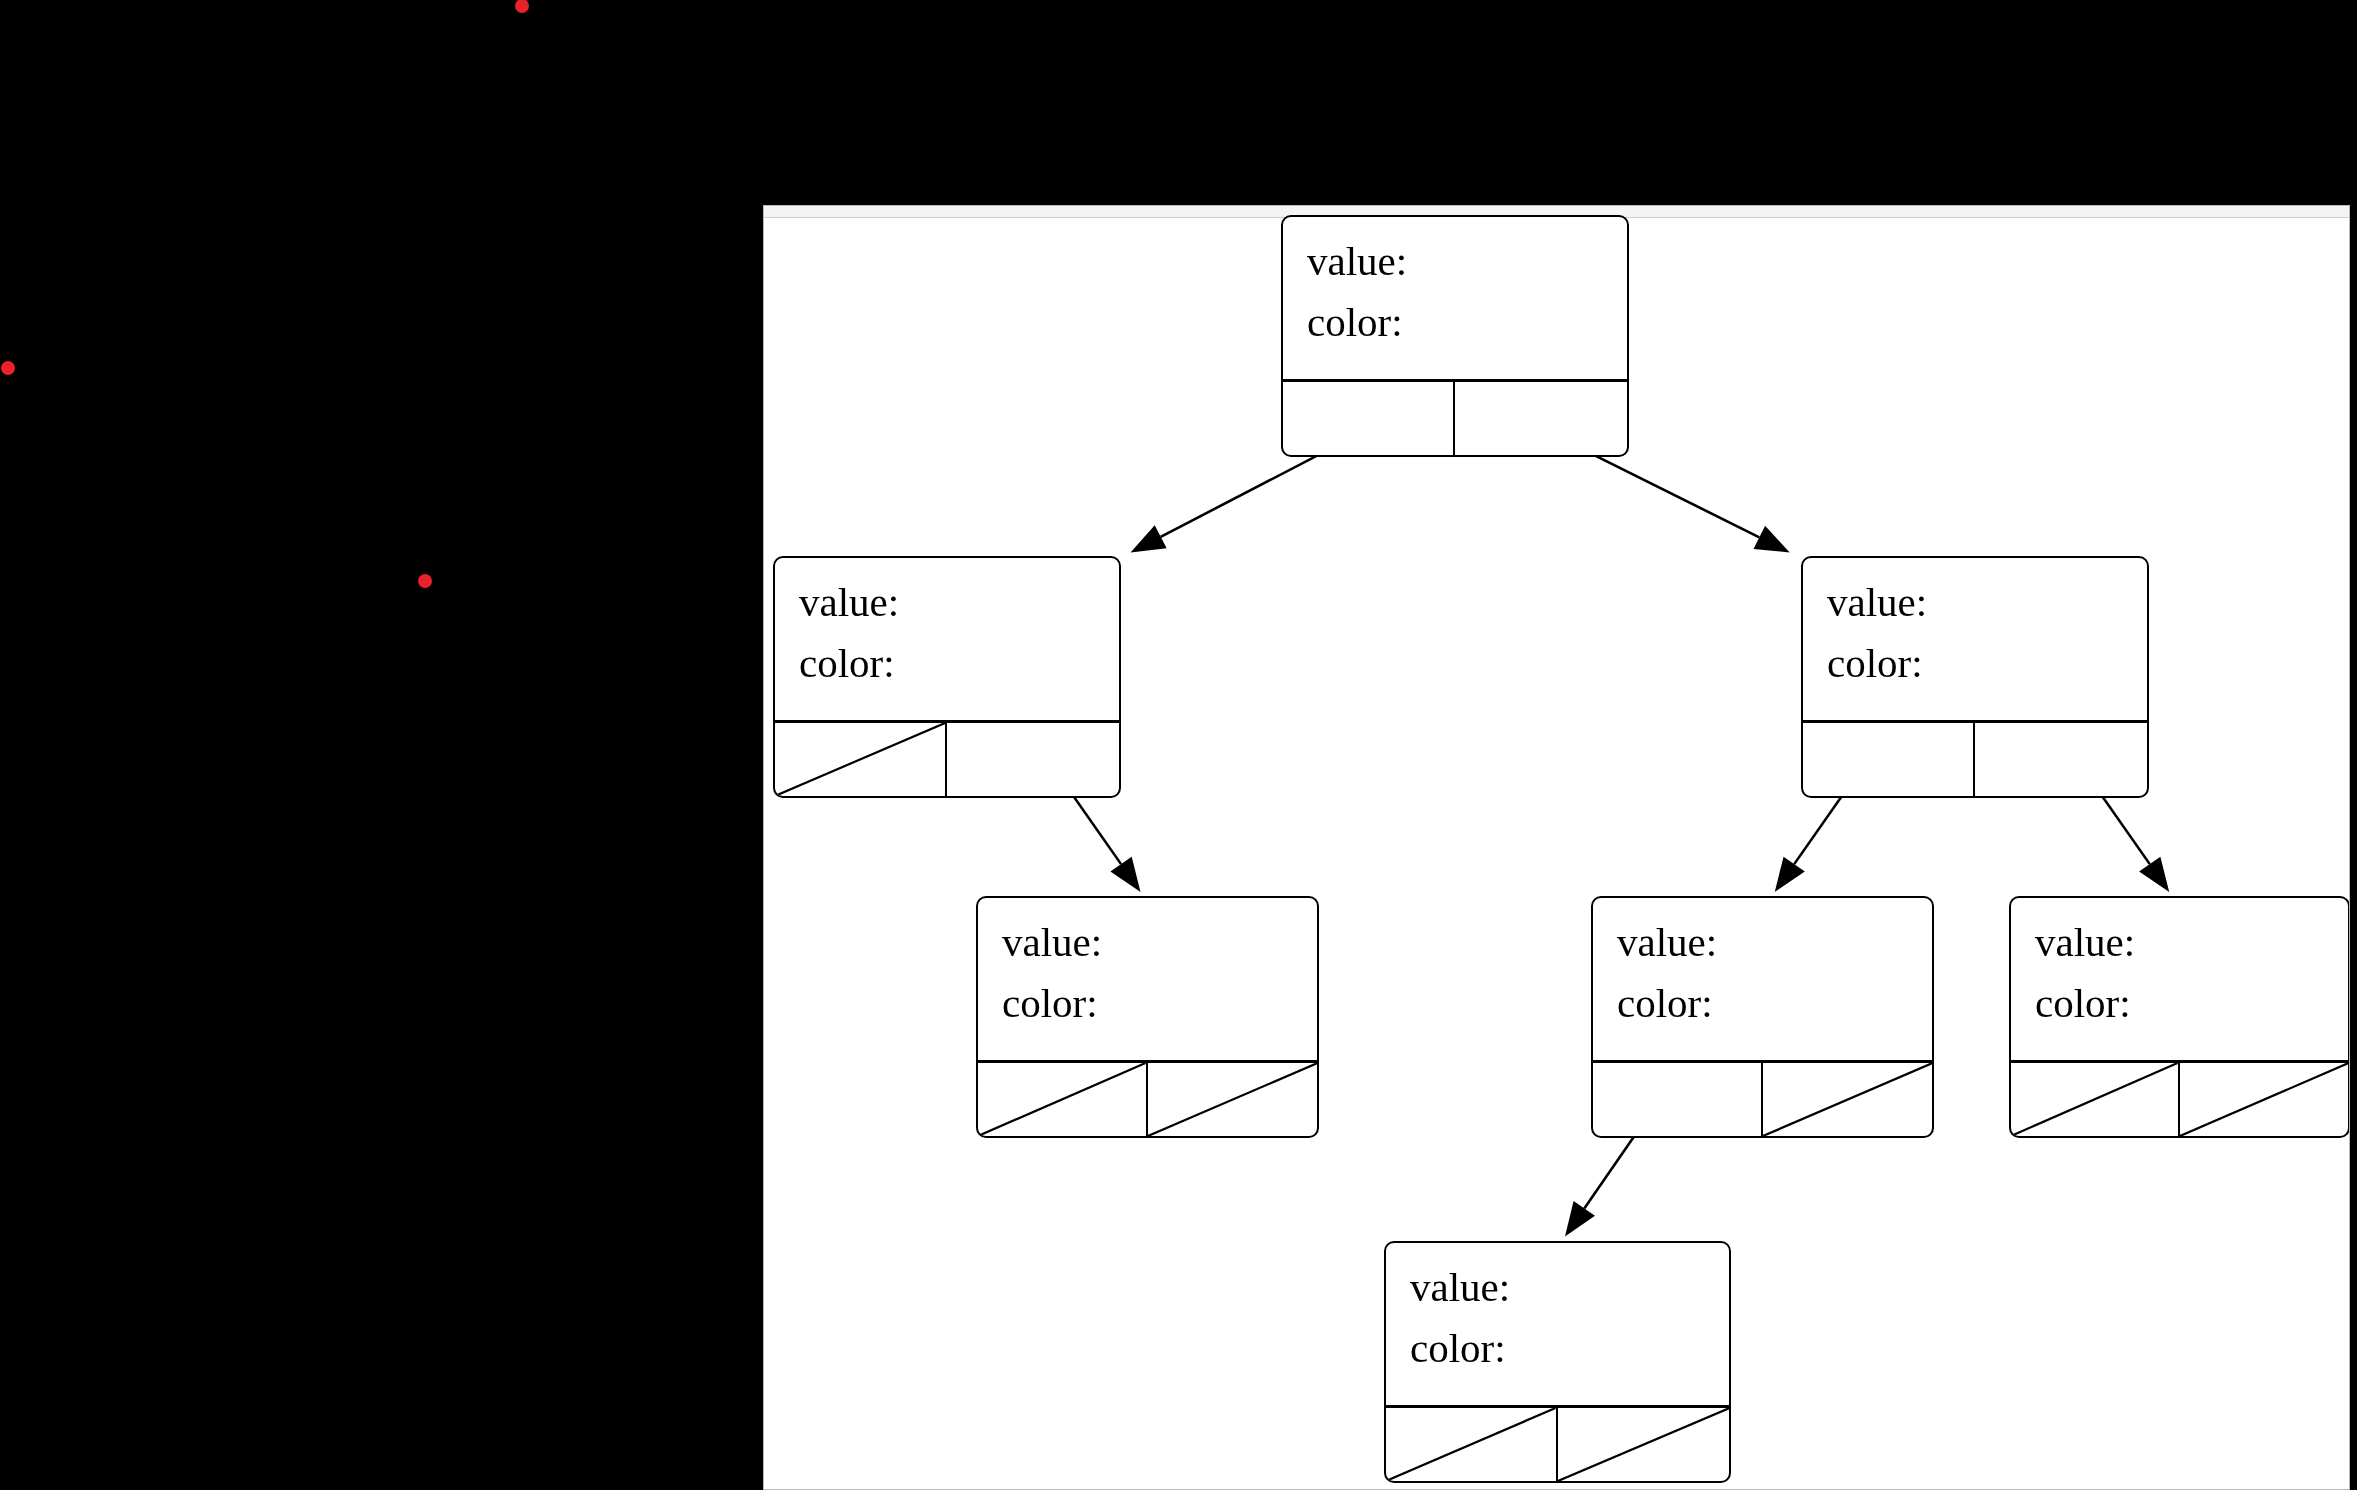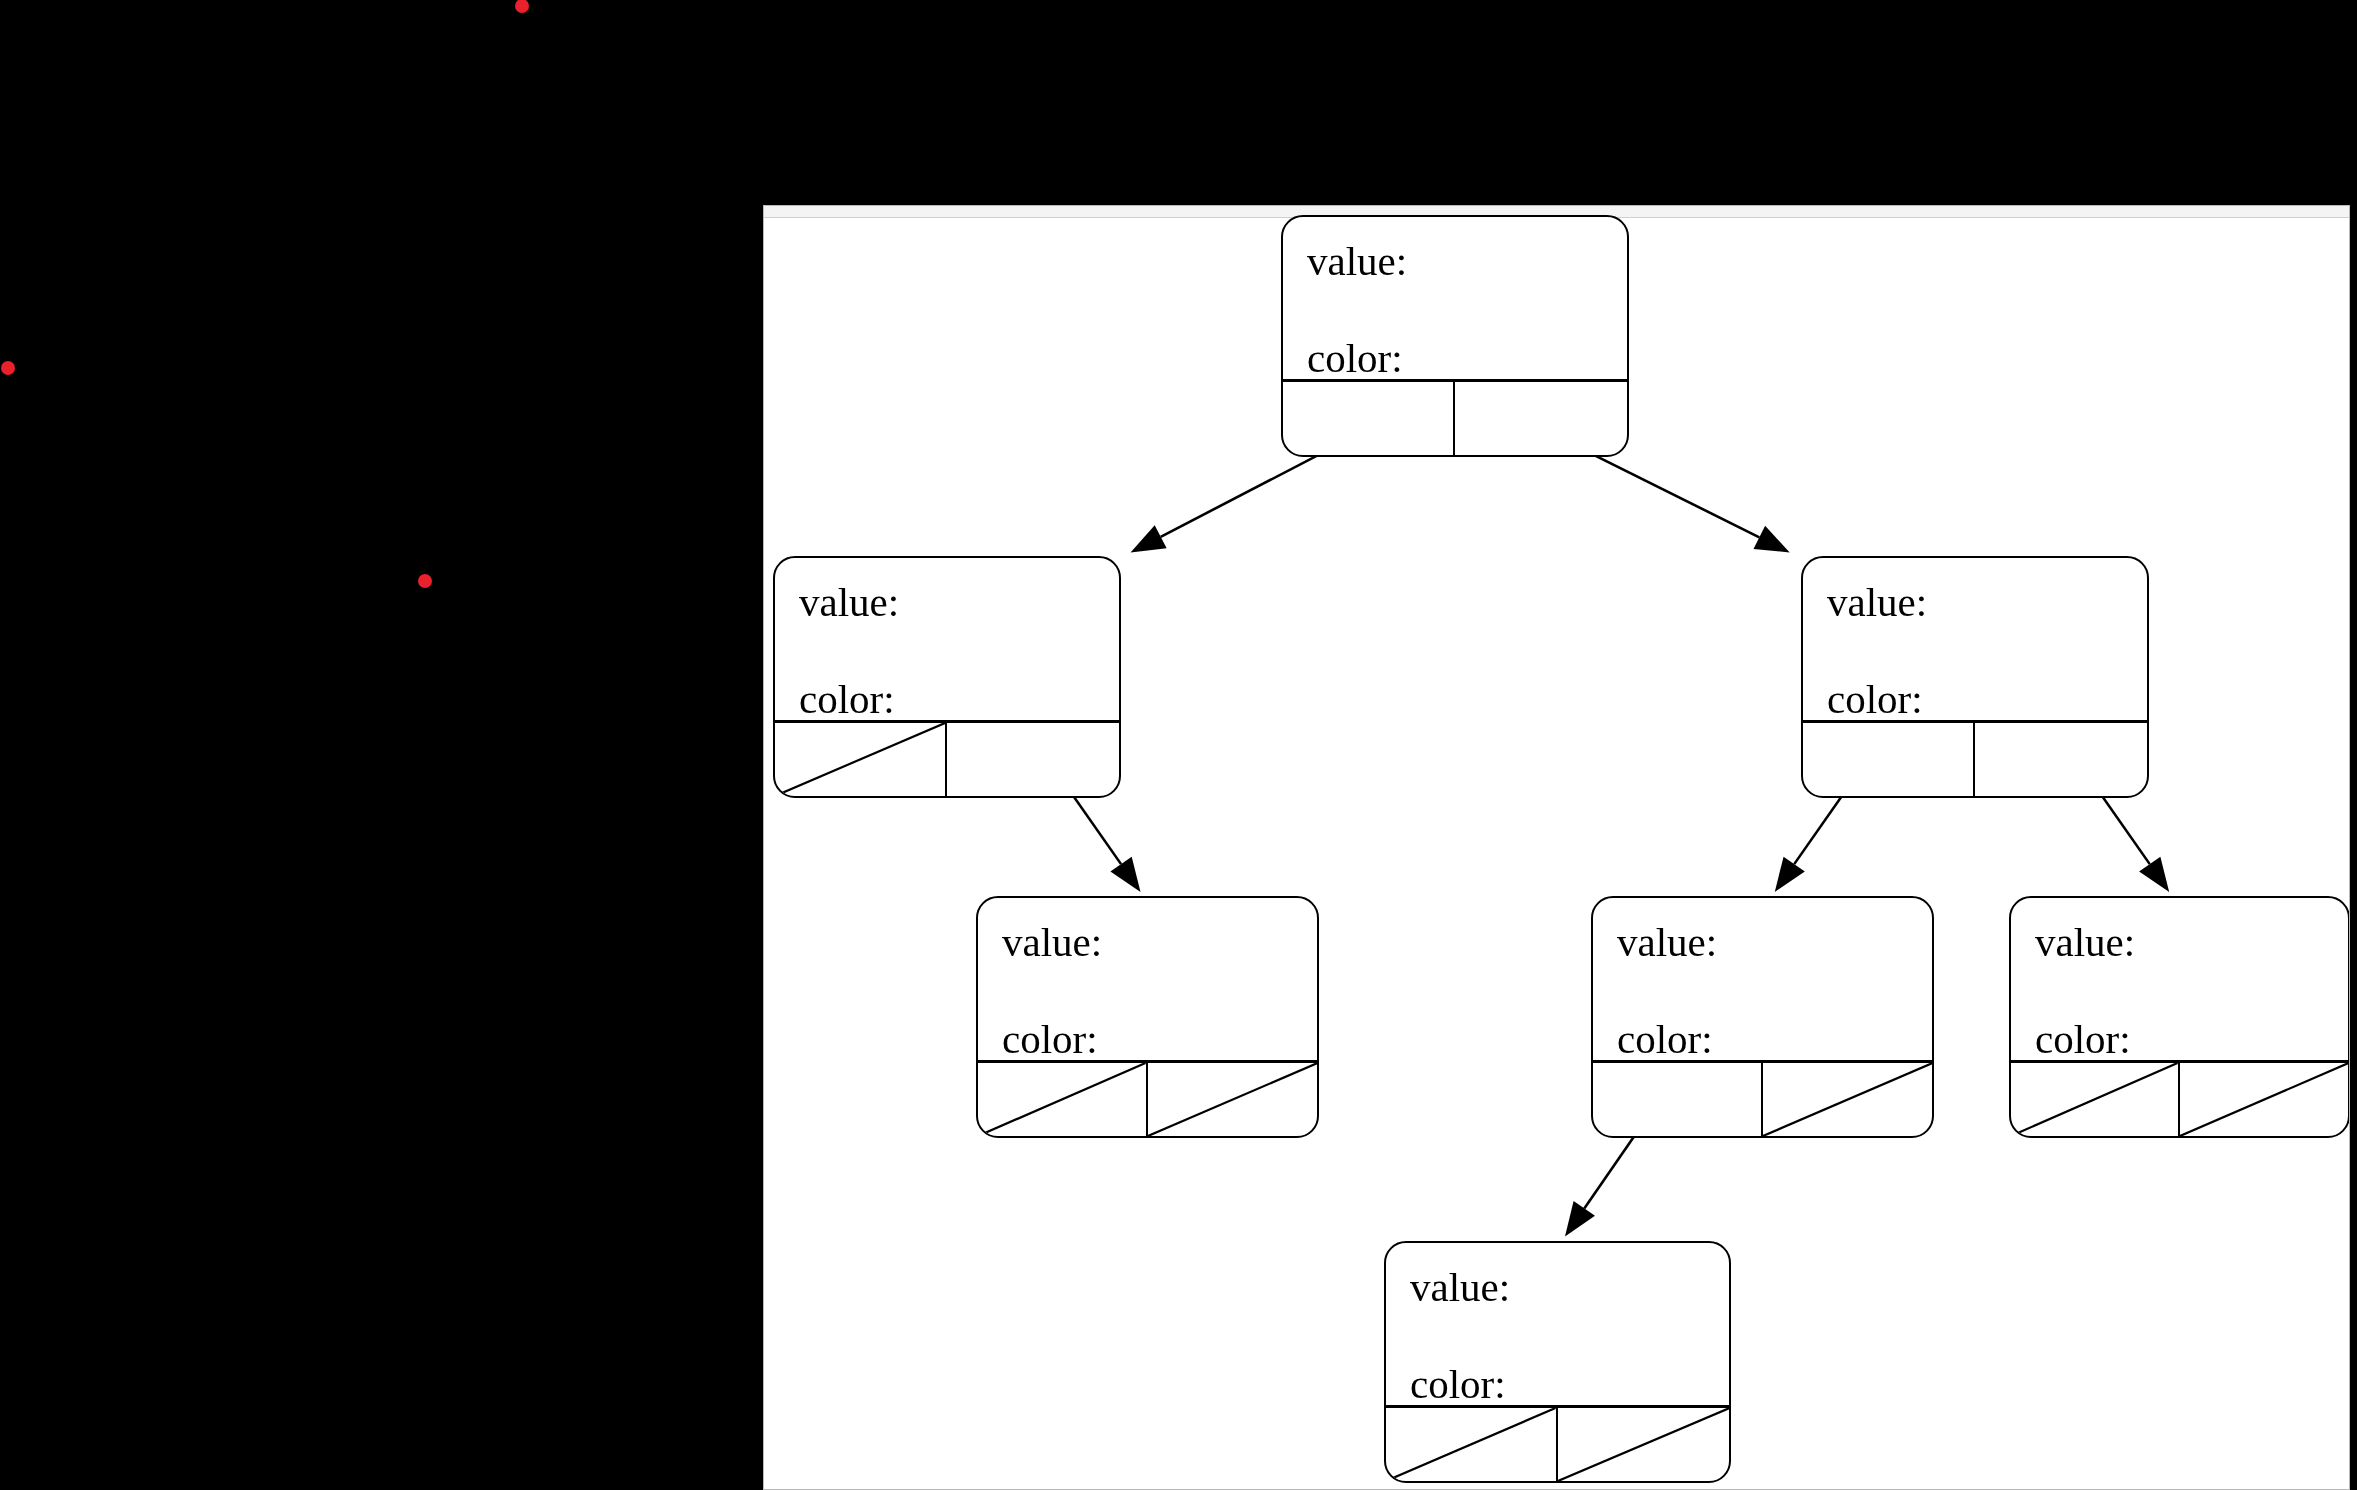--- a/index.html
+++ b/index.html
@@ -42,35 +42,35 @@
 
   
   .edge-layer{position:absolute;left:0;top:0;width:100%;height:100%;pointer-events:none;}
 
   
   .tree-node{
     position:absolute;
     box-sizing:border-box;
     background:#ffffff;
     border:2px solid #000000;
-    border-radius:22px;
+    border-radius:10px;
     overflow:hidden;
   }
   .node-fields{
     position:absolute;left:0;right:0;top:0;
     box-sizing:border-box;
     padding:24px 0 0 24px;
   }
   .field-line{
     font-size:41px;
     line-height:1.0;
     color:#000;
     white-space:nowrap;
   }
-  .field-line.second{margin-top:56px;}
+  .field-line.second{margin-top:20px;}
 
   
   .ptr-row{
     position:absolute;left:0;right:0;bottom:0;
     height:76px;
     border-top:3px solid #000;
     box-sizing:border-box;
     display:flex;
   }
   .ptr-cell{

